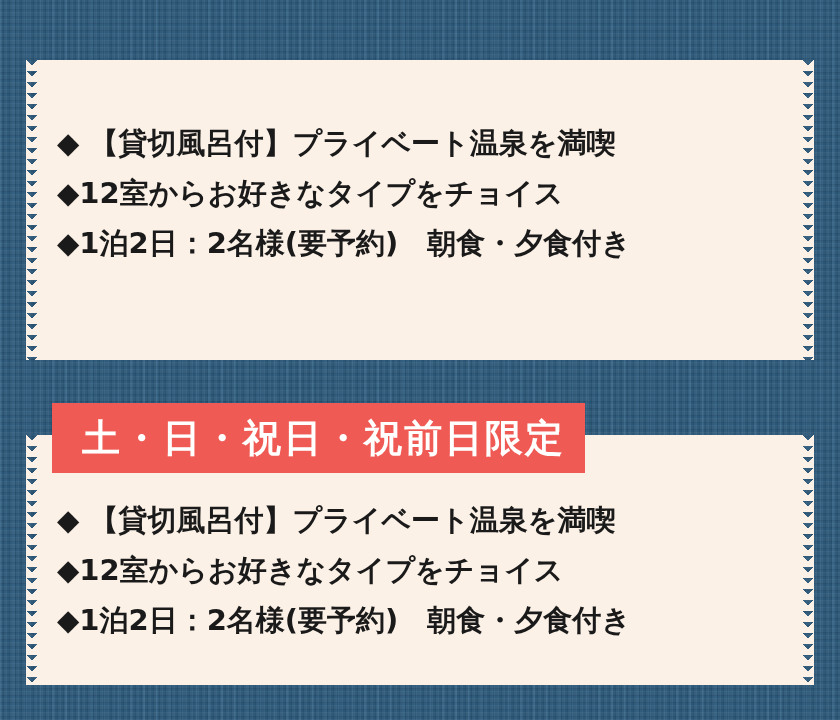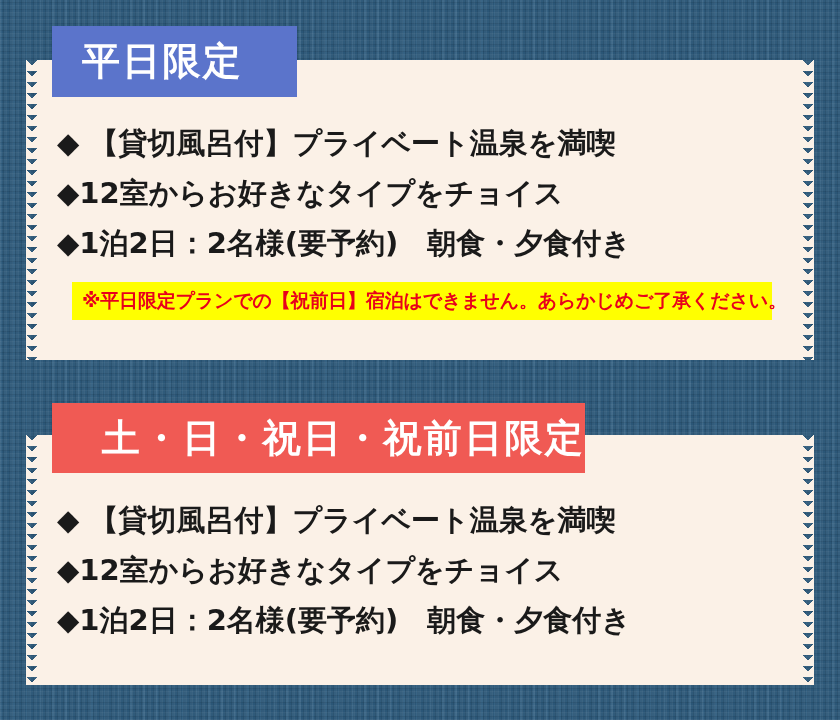--- a/index.html
+++ b/index.html
@@ -117,21 +117,20 @@
   }
   #badge-weekend {
     left: 52px;
     top: 403px;
     width: 533px;
     height: 70px;
     background: #f05a54;
     font-size: 38px;
     padding-left: 30px;
     box-sizing: border-box;
-    justify-content: flex-end;
   }
 
   
   .bullets {
     position: absolute;
     left: 0;
     right: 0;
     padding-left: 57px;
     box-sizing: border-box;
   }
@@ -171,33 +170,27 @@
 </head>
 <body>
 
 <div id="banner">
 
   <div class="card-body" id="card-weekday">
     <div class="zig zig-left"></div>
     <div class="zig zig-right"></div>
   </div>
 
-  <div class="badge" id="badge-weekday">
-    <span>平日限定</span>
-  </div>
 
   <div class="bullets" id="bullets-weekday">
     <div class="bullet-line">◆ 【貸切風呂付】プライベート温泉を満喫</div>
     <div class="bullet-line">◆12室からお好きなタイプをチョイス</div>
     <div class="bullet-line">◆1泊2日：2名様(要予約)　朝食・夕食付き</div>
   </div>
 
-  <div id="note-weekday">
-    <span class="note-text">※平日限定プランでの【祝前日】宿泊はできません。あらかじめご了承ください。</span>
-  </div>
 
   <div class="card-body" id="card-weekend">
     <div class="zig zig-left"></div>
     <div class="zig zig-right"></div>
   </div>
 
   <div class="badge" id="badge-weekend">
     <span>土・日・祝日・祝前日限定</span>
   </div>
 

